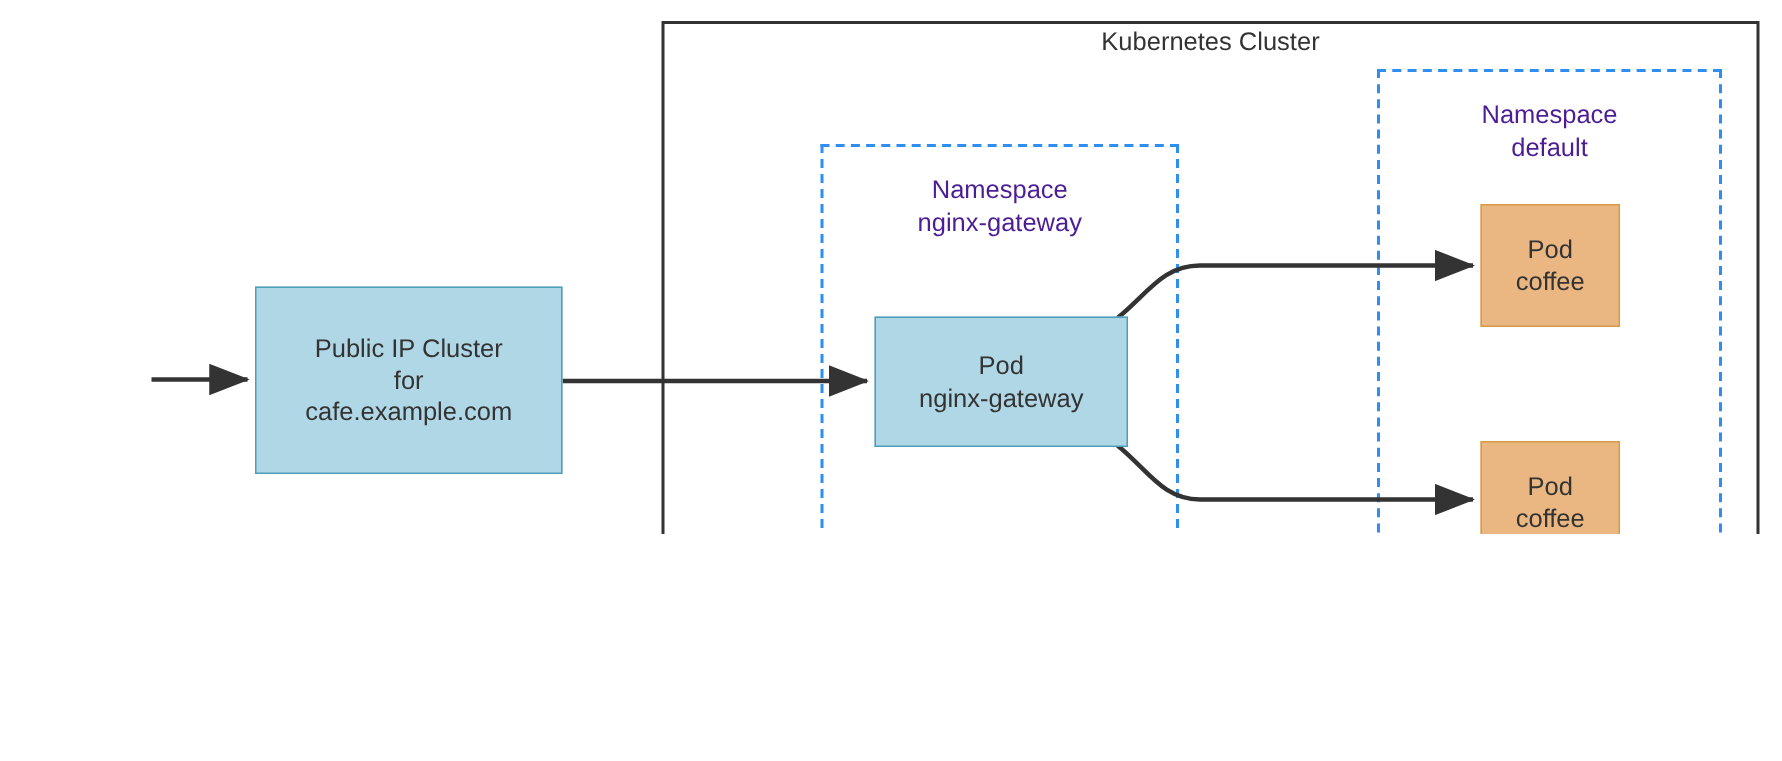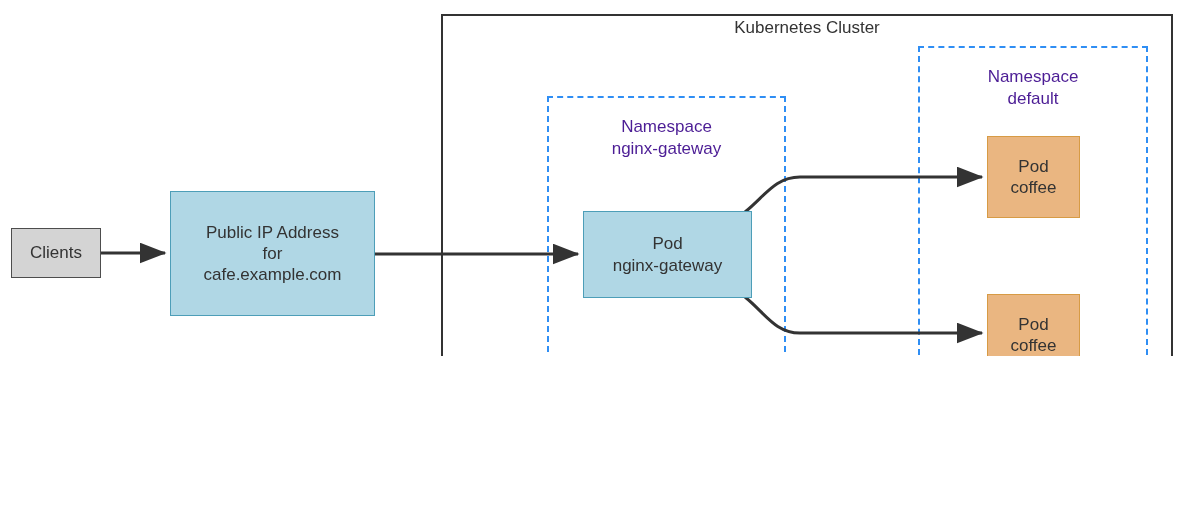--- a/index.html
+++ b/index.html
@@ -176,23 +176,22 @@
 
     <line x1="101" y1="253" x2="165" y2="253" stroke="#333333" stroke-width="3" marker-end="url(#arrowhead)"></line>
 
     <line x1="375" y1="254" x2="578" y2="254" stroke="#333333" stroke-width="3" marker-end="url(#arrowhead)"></line>
 
     <path d="M 745 212 C 765 196, 775 177, 800 177 L 982 177" fill="none" stroke="#333333" stroke-width="3" marker-end="url(#arrowhead)"></path>
 
     <path d="M 745 297 C 765 313, 775 333, 800 333 L 982 333" fill="none" stroke="#333333" stroke-width="3" marker-end="url(#arrowhead)"></path>
   </svg>
 
-  <div class="node clients-box">Clients</div>
-
-  <div class="node publicip-box">Public IP Address
+
+  <div class="node publicip-box">Public IP Cluster
 for
 cafe.example.com</div>
 
   <div class="node gateway-pod-box">Pod
 nginx-gateway</div>
 
   <div class="node coffee-pod-box coffee-top">Pod
 coffee</div>
 
   <div class="node coffee-pod-box coffee-bottom">Pod

